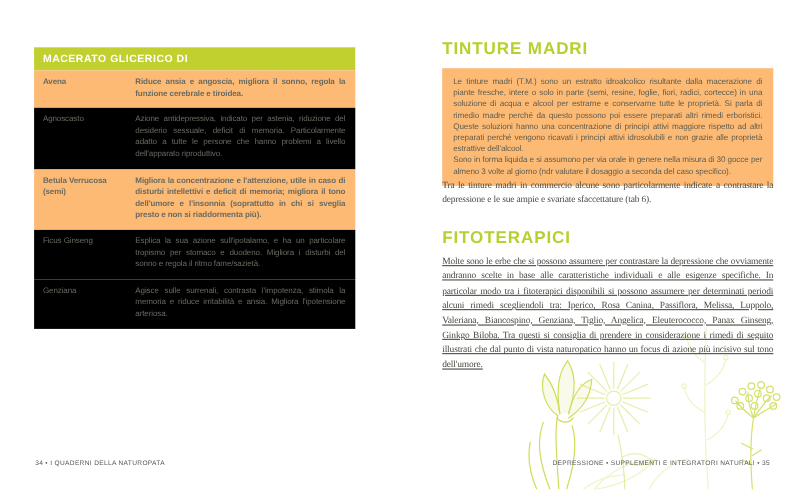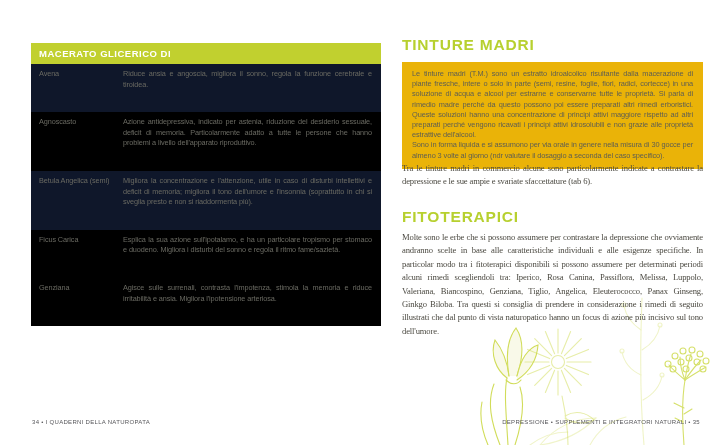--- a/index.html
+++ b/index.html
@@ -6,68 +6,68 @@
   body{
     width:720px;height:445px;
     background:#ffffff;
     font-family:"Liberation Sans", sans-serif;
     position:relative;
     overflow:hidden;
     -webkit-font-smoothing:antialiased;
   }
   
   .gtable{
-    position:absolute;left:31px;top:43px;width:350px;
+    position:absolute;left:31px;top:43px;width:292px;
   }
   .gtable-header{
     background:#c1d02f;color:#ffffff;
     font-weight:bold;font-size:9.5px;letter-spacing:0.5px;
     padding:5px 8px 5px 8px;
   }
   .grow{
     display:flex;
     font-size:7.3px;line-height:10.6px;color:#6a6a62;
     letter-spacing:-0.1px;
   }
-  .grow.odd{background:#0f172a;}
+  .grow.odd{background:#fdba74;font-weight:bold;}
   .grow.even{background:#000000;}
   .gcell-term{
     width:92px;flex-shrink:0;box-sizing:border-box;
     padding:5px 5px 5px 8px;
   }
   .gcell-desc{
     flex:1;box-sizing:border-box;
-    padding:5px 9px 22px 0;
+    padding:5px 9px 8px 0;
     text-align:justify;
   }
   
   .sec-title{
     position:absolute;left:402px;
     color:#b7d02f;font-weight:bold;font-size:15.5px;letter-spacing:0.8px;text-align:right;
   }
   #title-tinture{top:36px;}
   #title-fito{top:208px;}
   .infobox{
     position:absolute;left:402px;top:62px;width:301px;box-sizing:border-box;
-    background:#eab308;
+    background:#fdba74;
     padding:7px 10px 8px 10px;
     font-size:7.4px;line-height:10.2px;letter-spacing:-0.1px;
     color:#5e5e52;
     text-align:justify;
     white-space:pre-line;
   }
   .serif-para{
     position:absolute;left:402px;width:301px;
     font-family:"Liberation Serif", serif;
     font-size:8.6px;line-height:13.4px;letter-spacing:-0.15px;
     color:#4b4941;
     text-align:justify;
   }
   #para-tinture{top:162px;}
-  #para-fito{top:231px;}
+  #para-fito{top:231px;text-decoration:underline;}
   
   .footer{
     position:absolute;top:419px;
     font-size:6px;letter-spacing:0.3px;color:#56565a;
     z-index:5;
   }
   #footer-left{left:32px;}
   #footer-right{right:20px;text-align:right;}
   
   #botanical{
@@ -86,26 +86,26 @@
         <div class="gcell-term">Avena</div>
         <div class="gcell-desc">Riduce ansia e angoscia, migliora il sonno, regola la funzione cerebrale e tiroidea.</div>
       </div>
 
       <div class="grow even">
         <div class="gcell-term">Agnoscasto</div>
         <div class="gcell-desc">Azione antidepressiva, indicato per astenia, riduzione del desiderio sessuale, deficit di memoria. Particolarmente adatto a tutte le persone che hanno problemi a livello dell'apparato riproduttivo.</div>
       </div>
 
       <div class="grow odd">
-        <div class="gcell-term">Betula Angelica (semi)</div>
+        <div class="gcell-term">Betula Verrucosa (semi)</div>
         <div class="gcell-desc">Migliora la concentrazione e l'attenzione, utile in caso di disturbi intellettivi e deficit di memoria; migliora il tono dell'umore e l'insonnia (soprattutto in chi si sveglia presto e non si riaddormenta più).</div>
       </div>
 
       <div class="grow even">
-        <div class="gcell-term">Ficus Carica</div>
+        <div class="gcell-term">Ficus Ginseng</div>
         <div class="gcell-desc">Esplica la sua azione sull'ipotalamo, e ha un particolare tropismo per stomaco e duodeno. Migliora i disturbi del sonno e regola il ritmo fame/sazietà.</div>
       </div>
 
       <div class="grow odd">
       </div>
 
       <div class="grow even">
         <div class="gcell-term">Genziana</div>
         <div class="gcell-desc">Agisce sulle surrenali, contrasta l'impotenza, stimola la memoria e riduce irritabilità e ansia. Migliora l'ipotensione arteriosa.</div>
       </div>

